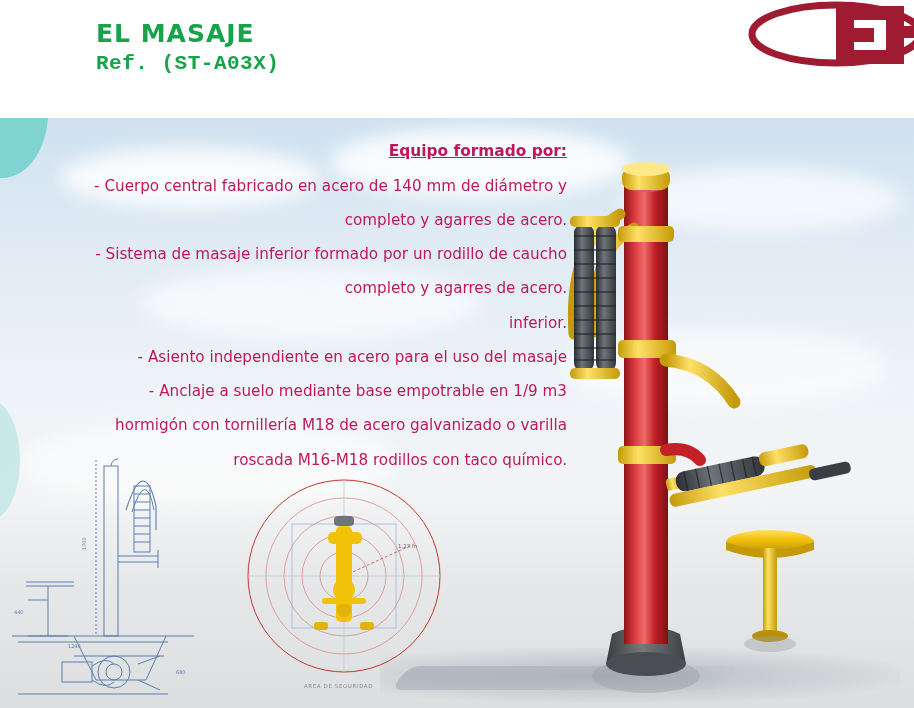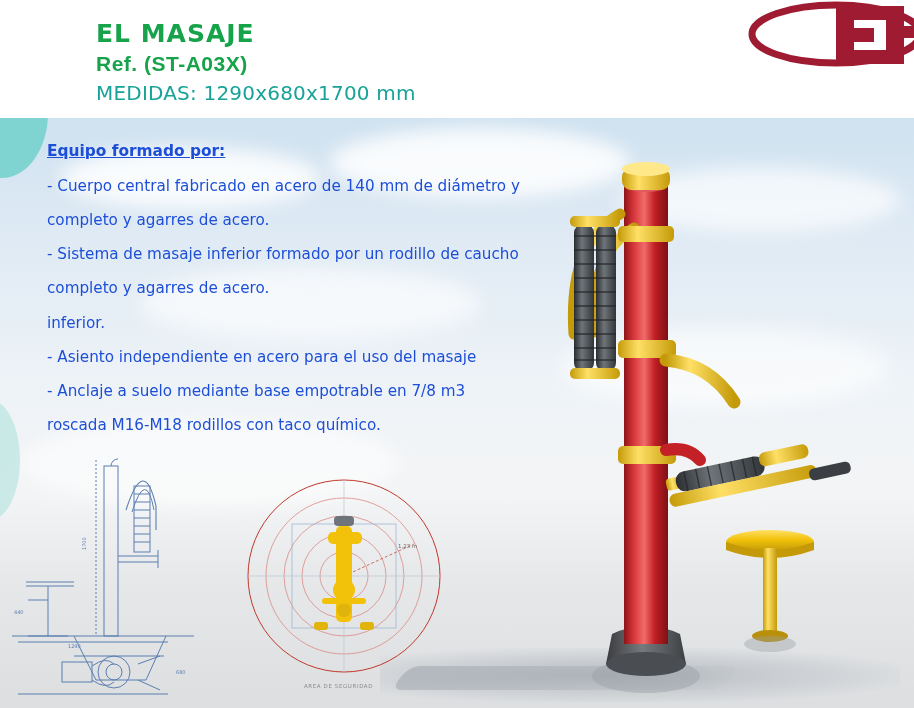--- a/index.html
+++ b/index.html
@@ -39,27 +39,28 @@
   .title-main {
     font-family: "DejaVu Sans", sans-serif;
     font-size: 25px;
     font-weight: bold;
     color: #16a34a;
     letter-spacing: 1px;
     line-height: 1.12;
     margin: 0;
   }
   .title-ref {
-    font-family: Liberation Sans, sans-serif;
+    font-family: Liberation Mono, monospace;
     font-size: 21px;
     font-weight: bold;
     color: #16a34a;
     letter-spacing: 0.5px;
     line-height: 1.2;
     margin: 3px 0 0 0;
+    text-align: center;
   }
   .title-size {
     font-family: "DejaVu Sans", sans-serif;
     font-size: 20px;
     color: #17a398;
     letter-spacing: 0.2px;
     line-height: 1.2;
     margin: 5px 0 0 0;
   }
 
@@ -133,23 +134,24 @@
   }
 
   
   .desc {
     position: absolute;
     left: 47px;
     top: 140px;
     width: 520px;
     z-index: 8;
     font-family: "DejaVu Sans", sans-serif;
-    color: #1d4ed8;
+    color: #be185d;
     font-size: 15.2px;
     line-height: 1.53;
+    text-align: right;
   }
   .desc-heading {
     font-weight: bold;
     text-decoration: underline;
     font-size: 15.4px;
     margin-bottom: 2px;
     display: block;
   }
   .desc-line { display: block; margin-top: 11px; }
 
@@ -298,21 +300,22 @@
   </svg>
 
   <div class="desc">
     <span class="desc-heading">Equipo formado por:</span>
     <span class="desc-line">- Cuerpo central fabricado en acero de 140 mm de diámetro y</span>
     <span class="desc-line">completo y agarres de acero.</span>
     <span class="desc-line">- Sistema de masaje inferior formado por un rodillo de caucho</span>
     <span class="desc-line">completo y agarres de acero.</span>
     <span class="desc-line">inferior.</span>
     <span class="desc-line">- Asiento independiente en acero para el uso del masaje</span>
-    <span class="desc-line">- Anclaje a suelo mediante base empotrable en 7/8 m3</span>
+    <span class="desc-line">- Anclaje a suelo mediante base empotrable en 1/9 m3</span>
+    <span class="desc-line">hormigón con tornillería M18 de acero galvanizado o varilla</span>
     <span class="desc-line">roscada M16-M18 rodillos con taco químico.</span>
   </div>
 
   <svg class="tech-drawing" viewBox="0 0 210 252">
     <g stroke="#5a7fb0" fill="none" stroke-width="1">
 
       <rect x="96" y="16" width="14" height="170"></rect>
       <path d="M103 16 a7 7 0 0 1 7 -7"></path>
 
       <path d="M118 60 q18 -56 30 -4 l0 24" stroke-width="1.1"></path>
@@ -386,21 +389,20 @@
       <rect x="98" y="44" width="20" height="10" rx="4" fill="#6e7479"></rect>
     </g>
     <text x="162" y="76" font-size="5.5" fill="#6b6b6b" font-family="DejaVu Sans, sans-serif">1,23 m</text>
     <text x="68" y="216" font-size="5.5" fill="#8a8a8a" letter-spacing="0.6" font-family="DejaVu Sans, sans-serif">AREA DE SEGURIDAD</text>
   </svg>
 
   <div class="header">
     <div class="title-block">
       <p class="title-main">EL MASAJE</p>
       <p class="title-ref">Ref. (ST-A03X)</p>
-      <p class="title-size">MEDIDAS: 1290x680x1700 mm</p>
     </div>
 
     <svg class="logo" viewBox="0 0 176 80">
       <ellipse cx="92" cy="34" rx="84" ry="29" fill="none" stroke="#9e1b32" stroke-width="7"></ellipse>
       <g fill="#9e1b32">
         <path d="M92 6 l40 0 l0 14 l-22 0 l0 8 l20 0 l0 14 l-20 0 l0 8 l22 0 l0 14 l-40 0 z"></path>
         <path d="M126 6 l34 0 l0 58 l-34 0 l0 -14 l16 0 l0 -30 l-16 0 z"></path>
         <path d="M146 26 l28 0 l0 12 l-28 0 z"></path>
       </g>
     </svg>

